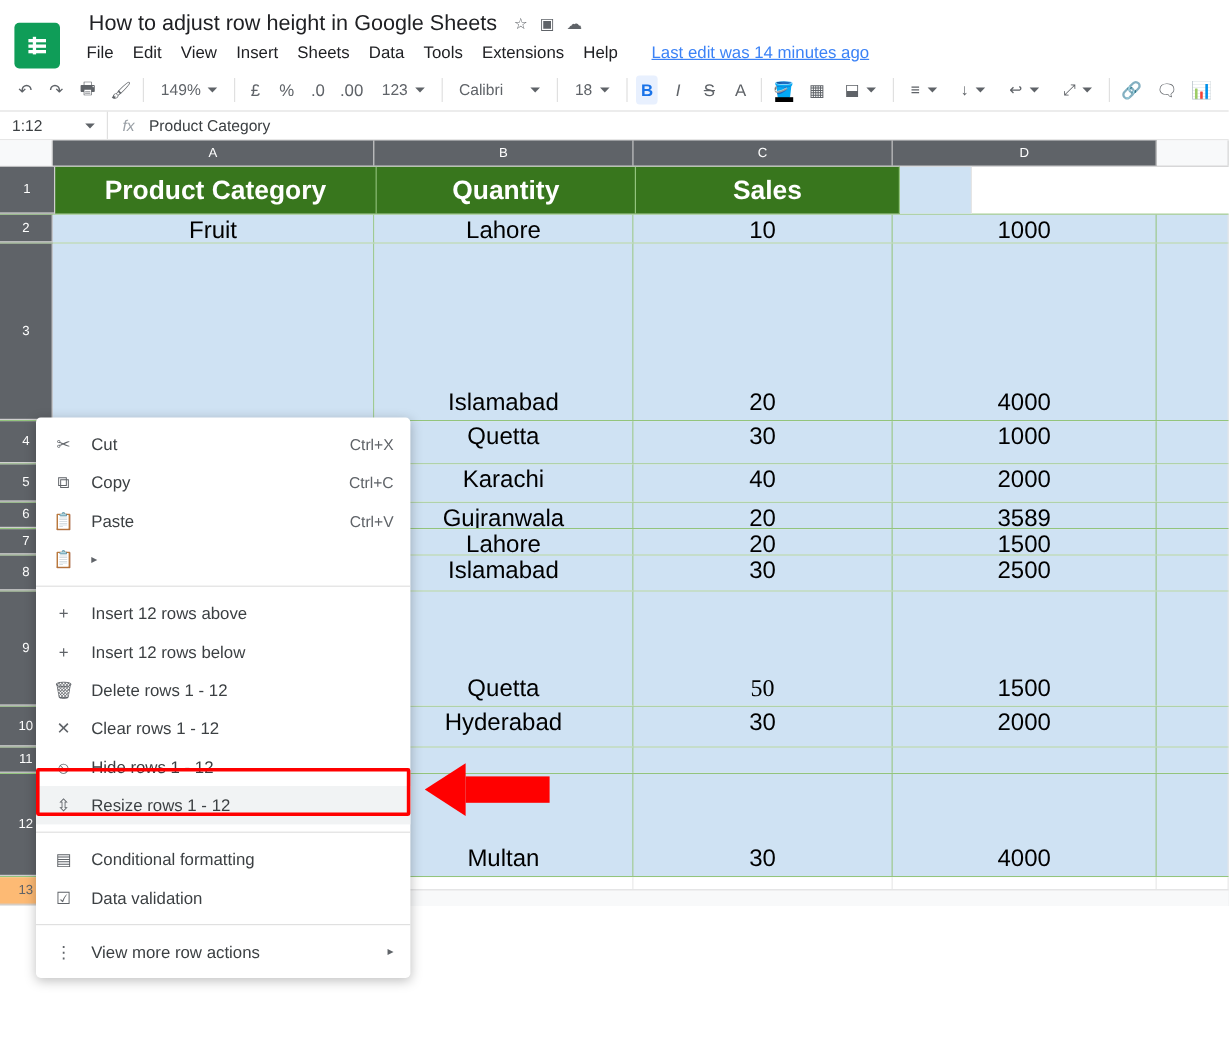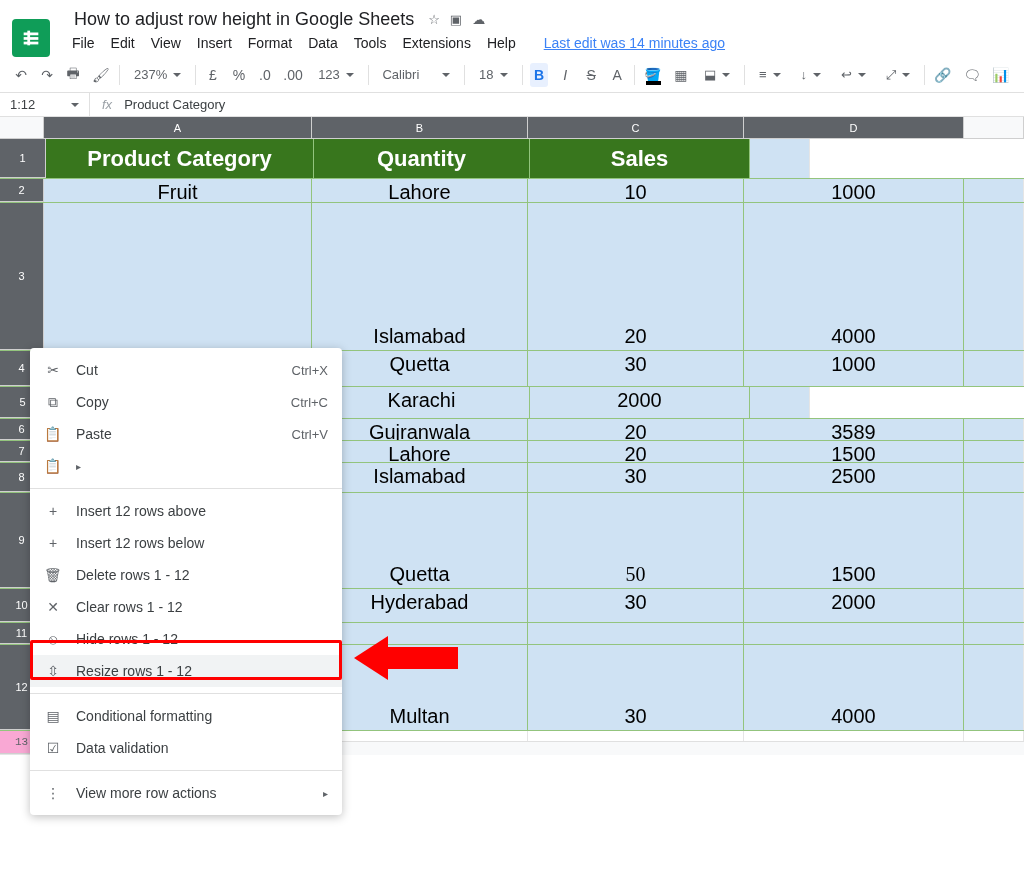--- a/index.html
+++ b/index.html
@@ -37,21 +37,21 @@
   .grid-wrap { position: relative; }
   .colheads { display: flex; height: 22px; background: #f8f9fa; border-bottom: 1px solid #cfcfcf; }
   .corner { width: 46px; background: #f8f9fa; border-right: 1px solid #cfcfcf; }
   .colhead { flex: none; border-right: 1px solid #cfcfcf; display: flex; align-items: center; justify-content: center; font-size: 11px; color: #5f6368; }
   .colA { width: 268px; } .colB { width: 216px; } .colC { width: 216px; } .colD { width: 220px; } .colE { width: 60px; }
   .colhead.selected { background: #5f6368; color: #fff; }
 
   .rows { position: relative; }
   .row { display: flex; border-bottom: 1px solid #93c47d; }
   .rowhead { width: 46px; background: #5f6368; color: #fff; display: flex; align-items: center; justify-content: center; font-size: 11px; border-right: 1px solid #cfcfcf; border-bottom: 1px solid #cfcfcf; }
-  .rowhead.unsel { background: #f9a8d4; color: #5f6368; font-family: Liberation Mono, monospace; }
+  .rowhead.unsel { background: #fdba74; color: #5f6368; }
   .cell { flex: none; border-right: 1px solid #93c47d; display: flex; align-items: flex-start; justify-content: center; font-size: 20px; color: #000; background: #cfe2f3; overflow: hidden; padding-top: 2px; }
   .cell.hdr { background: #38761d; color: #fff; font-weight: bold; font-size: 22px; align-items: center; padding-top: 0; }
   .row .cell.colA-c { width: 268px; }
   .row .cell.colB-c { width: 216px; }
   .row .cell.colC-c { width: 216px; }
   .row .cell.colD-c { width: 220px; }
   .row .cell.colE-c { width: 60px; border-right: 1px solid #e5e5e5; background: #cfe2f3; }
 
   .row.h-hdr  { height: 40px; }
   .row[style] .cell { }
@@ -91,38 +91,38 @@
         <span>☆</span>
         <span>▣</span>
         <span>☁</span>
       </div>
     </div>
     <div class="menubar">
       <span>File</span>
       <span>Edit</span>
       <span>View</span>
       <span>Insert</span>
-      <span>Format</span>
+      <span>Sheets</span>
       <span>Data</span>
       <span>Tools</span>
       <span>Extensions</span>
       <span>Help</span>
       <span class="last-edit">Last edit was 14 minutes ago</span>
     </div>
   </div>
 </div>
 
 <div class="toolbar">
   <span class="tb-btn">↶</span>
   <span class="tb-btn">↷</span>
   <span class="tb-btn">🖶</span>
   <span class="tb-btn">🖌</span>
   <span class="tb-sep"></span>
   <span class="tb-drop">
-      <span>237%</span>
+      <span>149%</span>
       <span class="caret"></span>
     </span>
   <span class="tb-sep"></span>
   <span class="tb-btn">£</span>
   <span class="tb-btn">%</span>
   <span class="tb-btn">.0</span>
   <span class="tb-btn">.00</span>
   <span class="tb-drop">
       <span>123</span>
       <span class="caret"></span>
@@ -205,20 +205,21 @@
         <div class="cell colA-c"></div>
         <div class="cell colB-c">Quetta</div>
         <div class="cell colC-c">30</div>
         <div class="cell colD-c">1000</div>
         <div class="cell colE-c"></div>
       </div>
       <div class="row" style="height: 32px;">
         <div class="rowhead">5</div>
         <div class="cell colA-c"></div>
         <div class="cell colB-c">Karachi</div>
+        <div class="cell colC-c">40</div>
         <div class="cell colD-c">2000</div>
         <div class="cell colE-c"></div>
       </div>
       <div class="row" style="height: 22px;">
         <div class="rowhead">6</div>
         <div class="cell colA-c"></div>
         <div class="cell colB-c">Gujranwala</div>
         <div class="cell colC-c">20</div>
         <div class="cell colD-c">3589</div>
         <div class="cell colE-c"></div>

